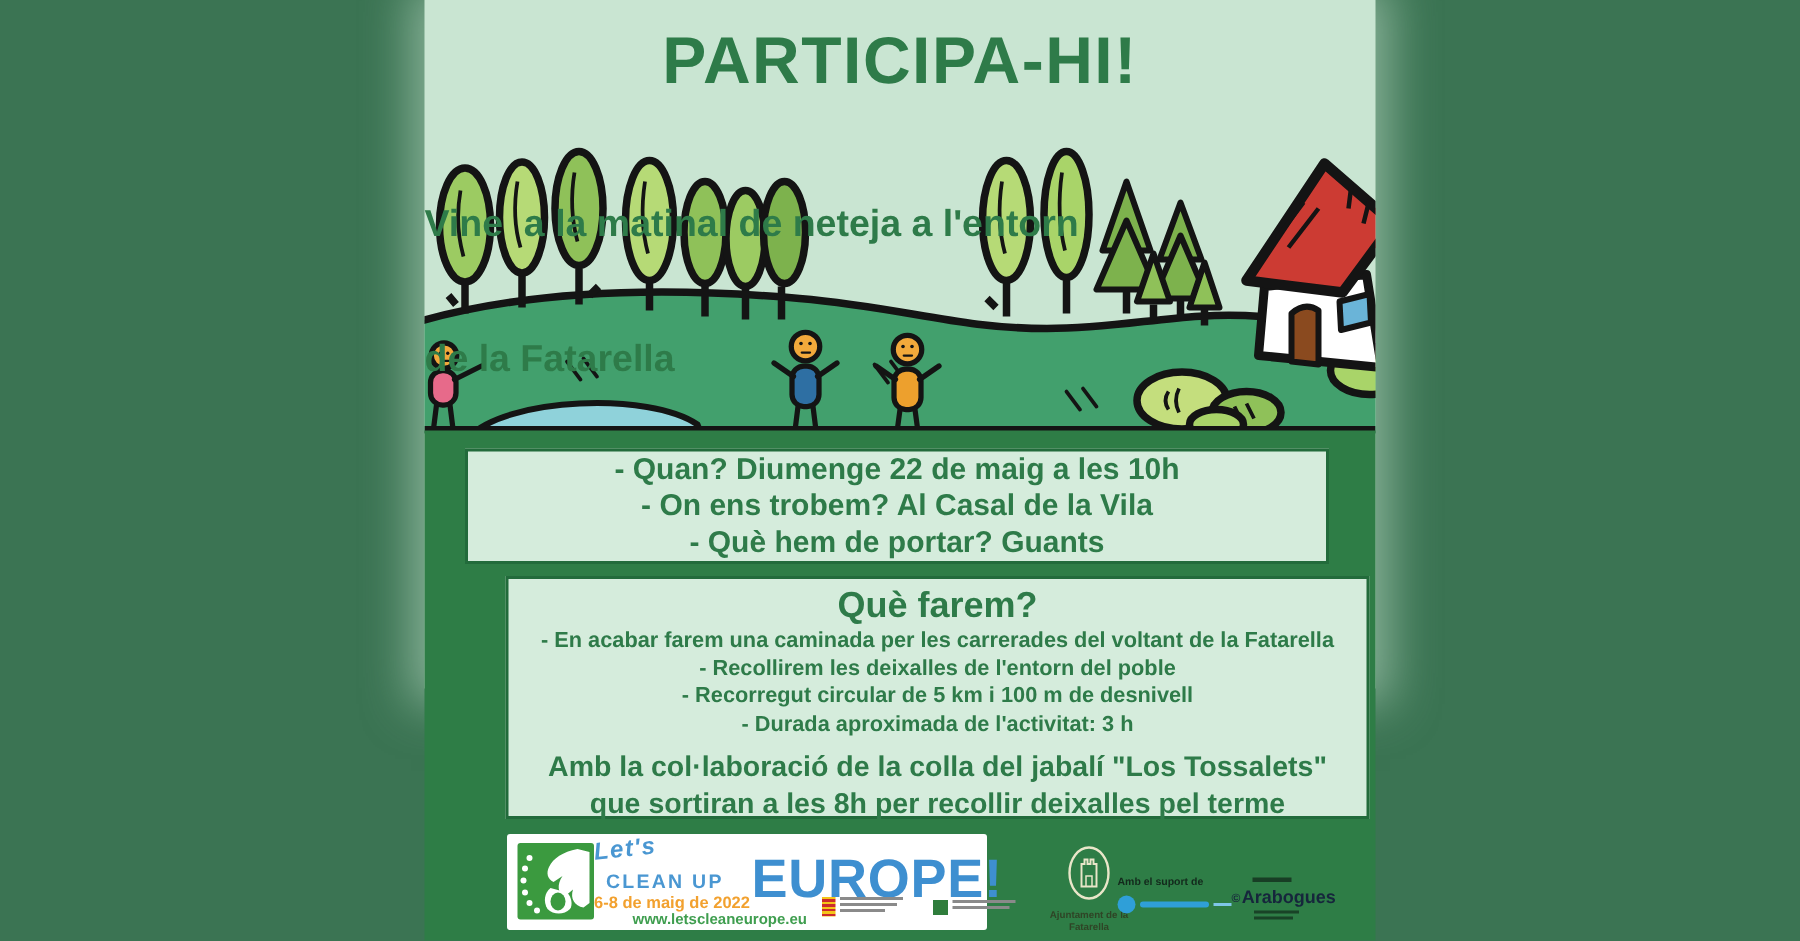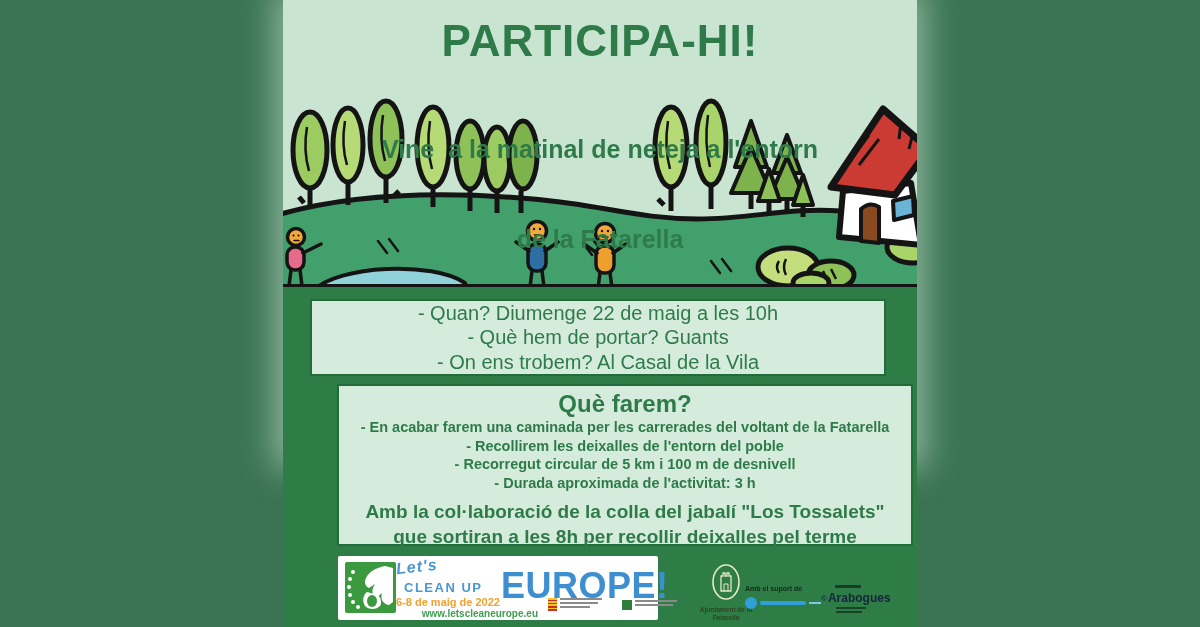--- a/index.html
+++ b/index.html
@@ -11,35 +11,35 @@
   .poster{
     position:absolute;left:283px;top:0;width:634px;height:459px;
     background:#c9e5d2;
     box-shadow:0 0 30px 10px rgba(201,229,210,0.55);
   }
   .poster-title{
     position:absolute;top:16px;left:0;width:100%;text-align:center;
     font-size:44px;font-weight:800;color:#2e7b49;letter-spacing:1px;z-index:3;
   }
   .poster-subtitle{
-    position:absolute;top:74px;left:0;width:100%;text-align:center;
+    position:absolute;top:74px;left:0;width:100%;text-align:left;
     font-size:25px;font-weight:700;color:#2e7b49;line-height:30px;z-index:3;white-space:pre;
   }
   .illustration{position:absolute;top:95px;left:0;width:634px;height:194px;z-index:1;}
   .band{
     position:absolute;top:287px;left:0;width:634px;height:340px;
     background:#2e7d46;z-index:2;
   }
   .greenbox{
     position:absolute;left:27px;width:576px;
     background:#d5ecdc;border:2px solid #226b3b;box-sizing:border-box;
     color:#2e7b49;text-align:center;
   }
   .box-info{top:12px;height:77px;display:flex;flex-direction:column;justify-content:center;}
-  .box-info .line{font-size:20px;font-weight:400;line-height:24.5px;}
+  .box-info .line{font-size:20px;font-weight:700;line-height:24.5px;}
   .box-program{top:97px;height:162px;padding-top:4px;margin-left:27px;}
   .box-program .prog-title{font-size:24px;font-weight:800;line-height:28px;}
   .box-program .bullet{font-size:14.5px;font-weight:700;line-height:18.5px;}
   .box-program .collab{font-size:19px;font-weight:800;line-height:25px;margin-top:7px;}
   
   .banner{
     position:absolute;left:55px;top:269px;width:320px;height:64px;
     background:#ffffff;border-radius:2px;
   }
   .lcue-logo{position:absolute;left:7px;top:6px;width:51px;height:51px;background:#3b9a3f;border-radius:2px;}
@@ -189,22 +189,22 @@
       <ellipse cx="528" cy="188" rx="18" ry="10" fill="#a9d469"></ellipse>
     </g>
 
     <rect x="0" y="189" width="634" height="5" fill="#141414"></rect>
   </svg>
 
   <div class="band">
 
     <div class="greenbox box-info">
       <div class="line">- Quan? Diumenge 22 de maig a les 10h</div>
+      <div class="line">- On ens trobem? Al Casal de la Vila</div>
       <div class="line">- Què hem de portar? Guants</div>
-      <div class="line">- On ens trobem? Al Casal de la Vila</div>
     </div>
 
     <div class="greenbox box-program">
       <div class="prog-title">Què farem?</div>
       <div class="bullet">- En acabar farem una caminada per les carrerades del voltant de la Fatarella</div>
       <div class="bullet">- Recollirem les deixalles de l'entorn del poble</div>
       <div class="bullet">- Recorregut circular de 5 km i 100 m de desnivell</div>
       <div class="bullet">- Durada aproximada de l'activitat: 3 h</div>
       <div class="collab">
         <div>Amb la col·laboració de la colla del jabalí "Los Tossalets"</div>

